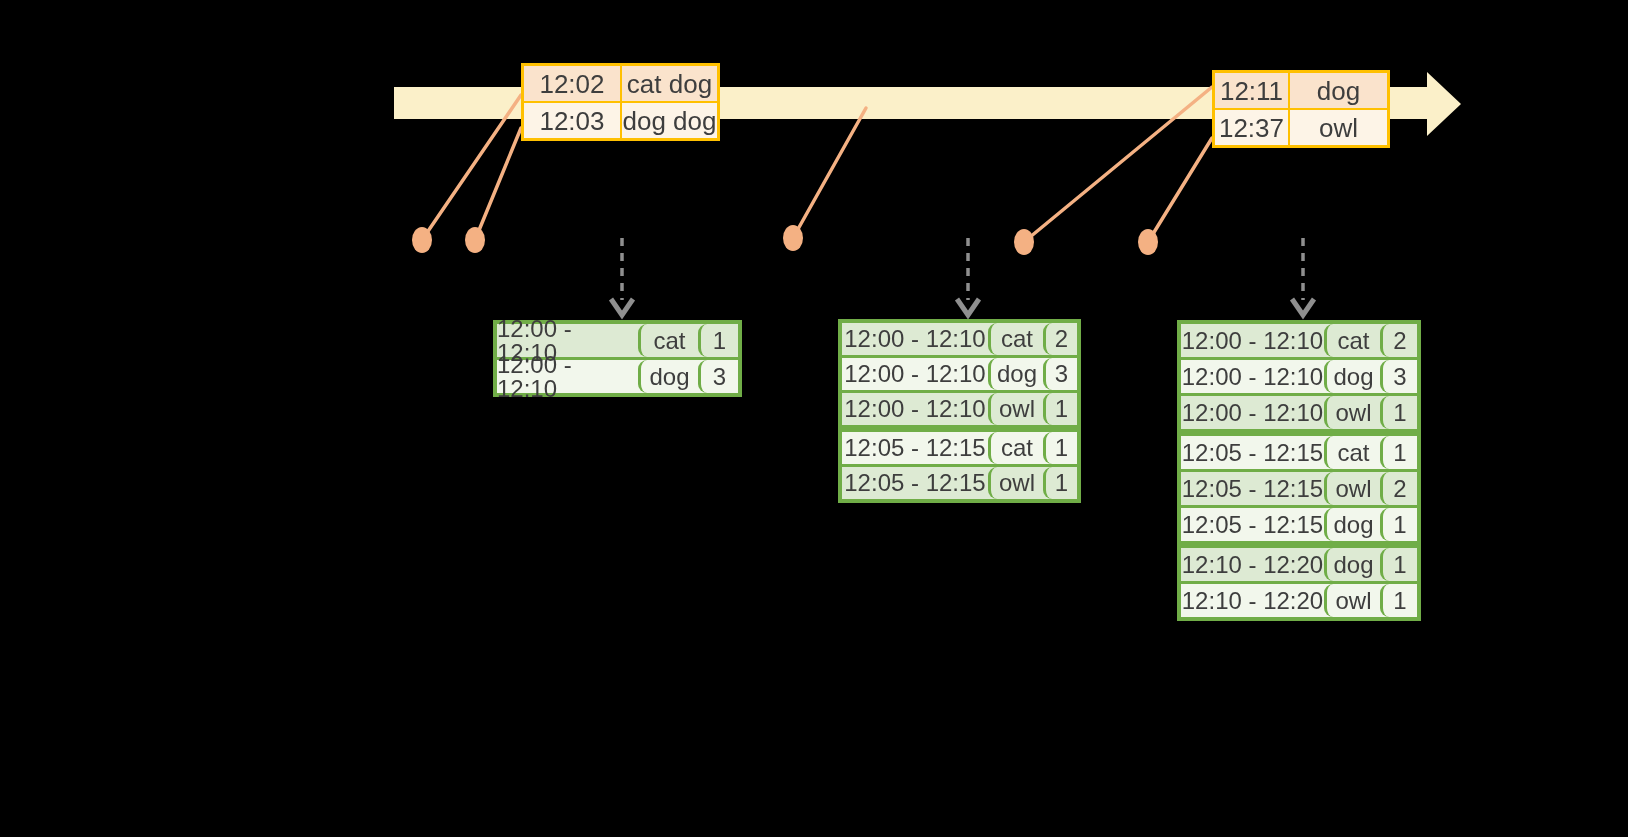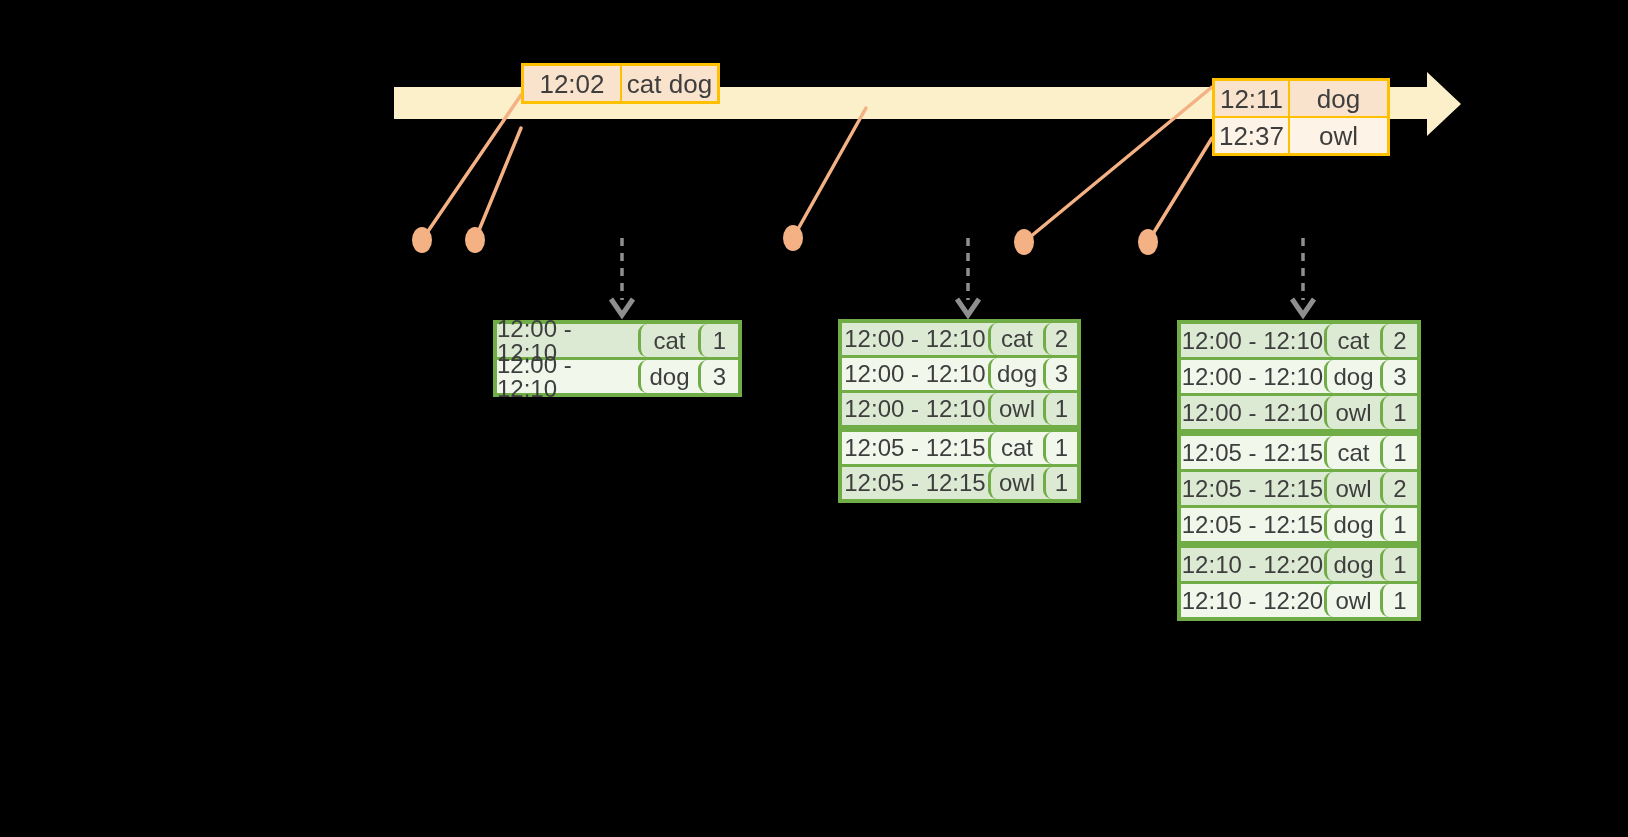--- a/index.html
+++ b/index.html
@@ -68,24 +68,28 @@
     <line class="trigger" x1="1303" y1="238" x2="1303" y2="300"></line>
     <polyline class="trigger-head" points="1292,299 1303,315 1314,299"></polyline>
   </svg>
 
   <div class="otable" style="left:521px;top:63px;--rh:35px;--c1:96px;--c2:97px">
 
   <div class="orow alt-a">
         <div class="ocell">12:02</div>
         <div class="ocell">cat dog</div>
       </div>
+      <div class="orow alt-b">
+        <div class="ocell">12:03</div>
+        <div class="ocell">dog dog</div>
+      </div>
     </div>
 
 
-  <div class="otable" style="left:1212px;top:78px;--rh:35px;--c1:73px;--c2:99px">
+  <div class="otable" style="left:1212px;top:70px;--rh:35px;--c1:73px;--c2:99px">
 
   <div class="orow alt-a">
         <div class="ocell">12:11</div>
         <div class="ocell">dog</div>
       </div>
       <div class="orow alt-b">
         <div class="ocell">12:37</div>
         <div class="ocell">owl</div>
       </div>
     </div>

